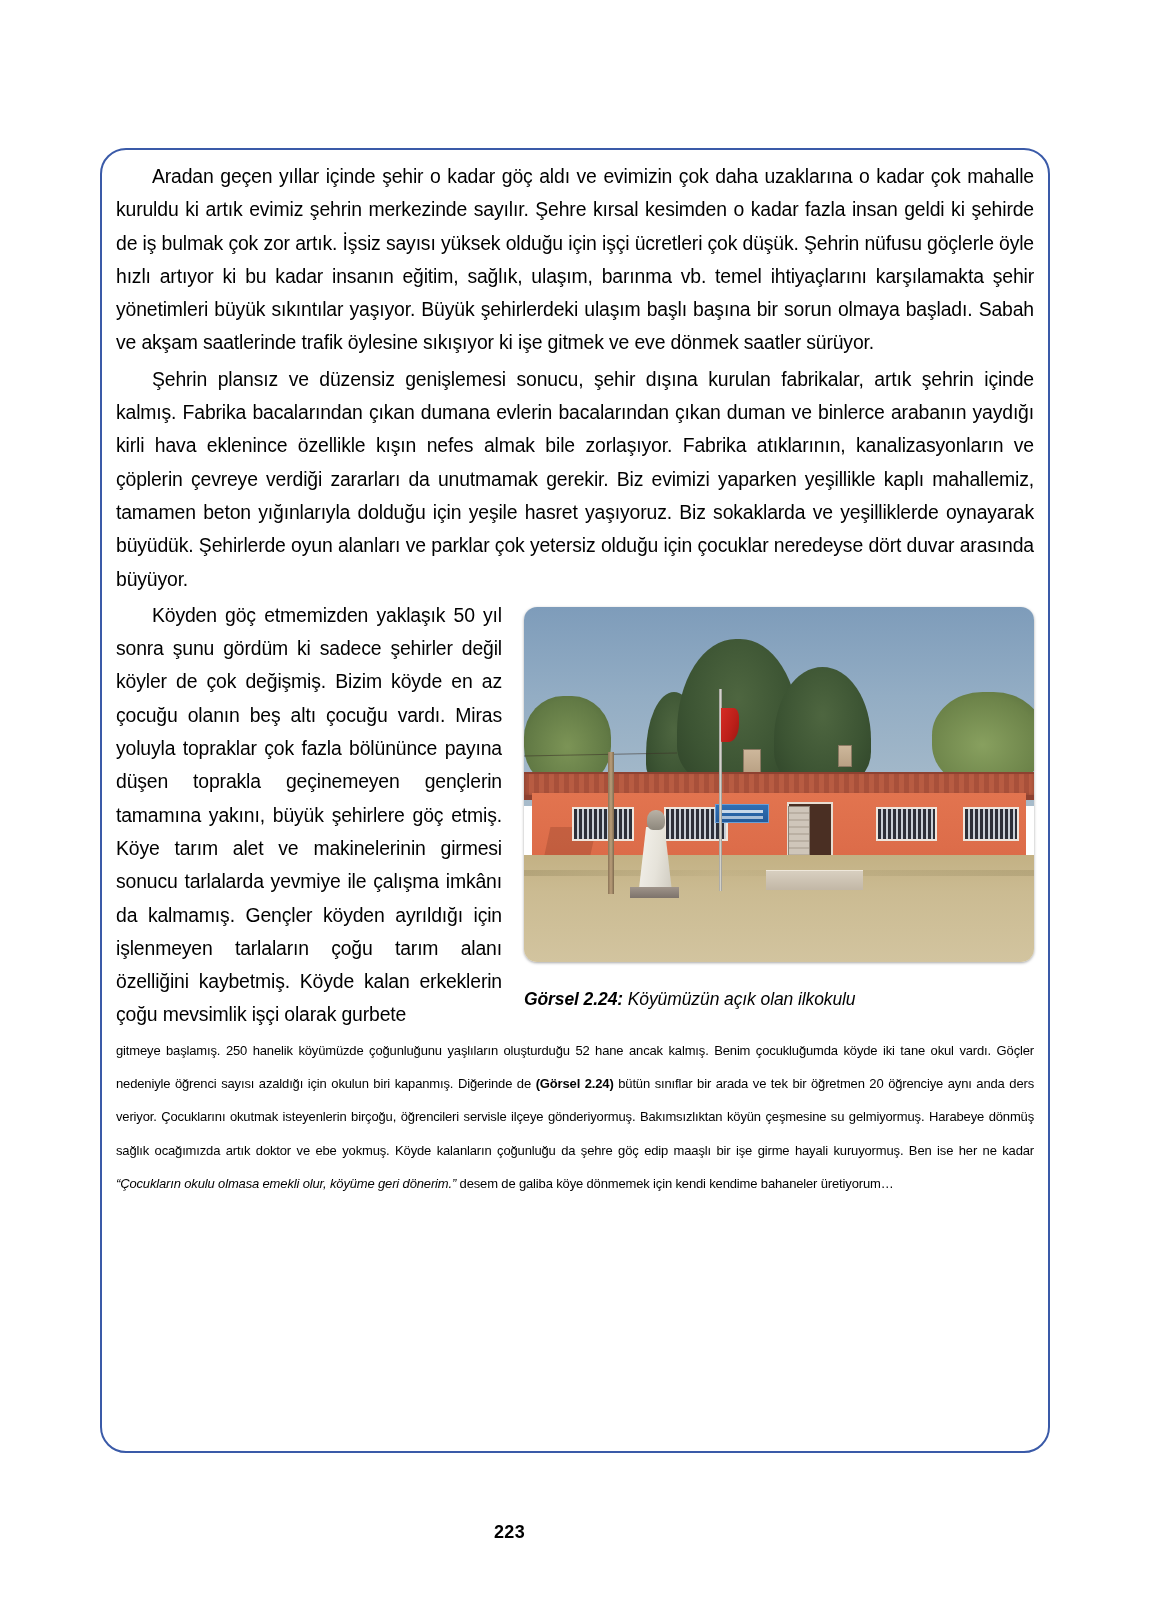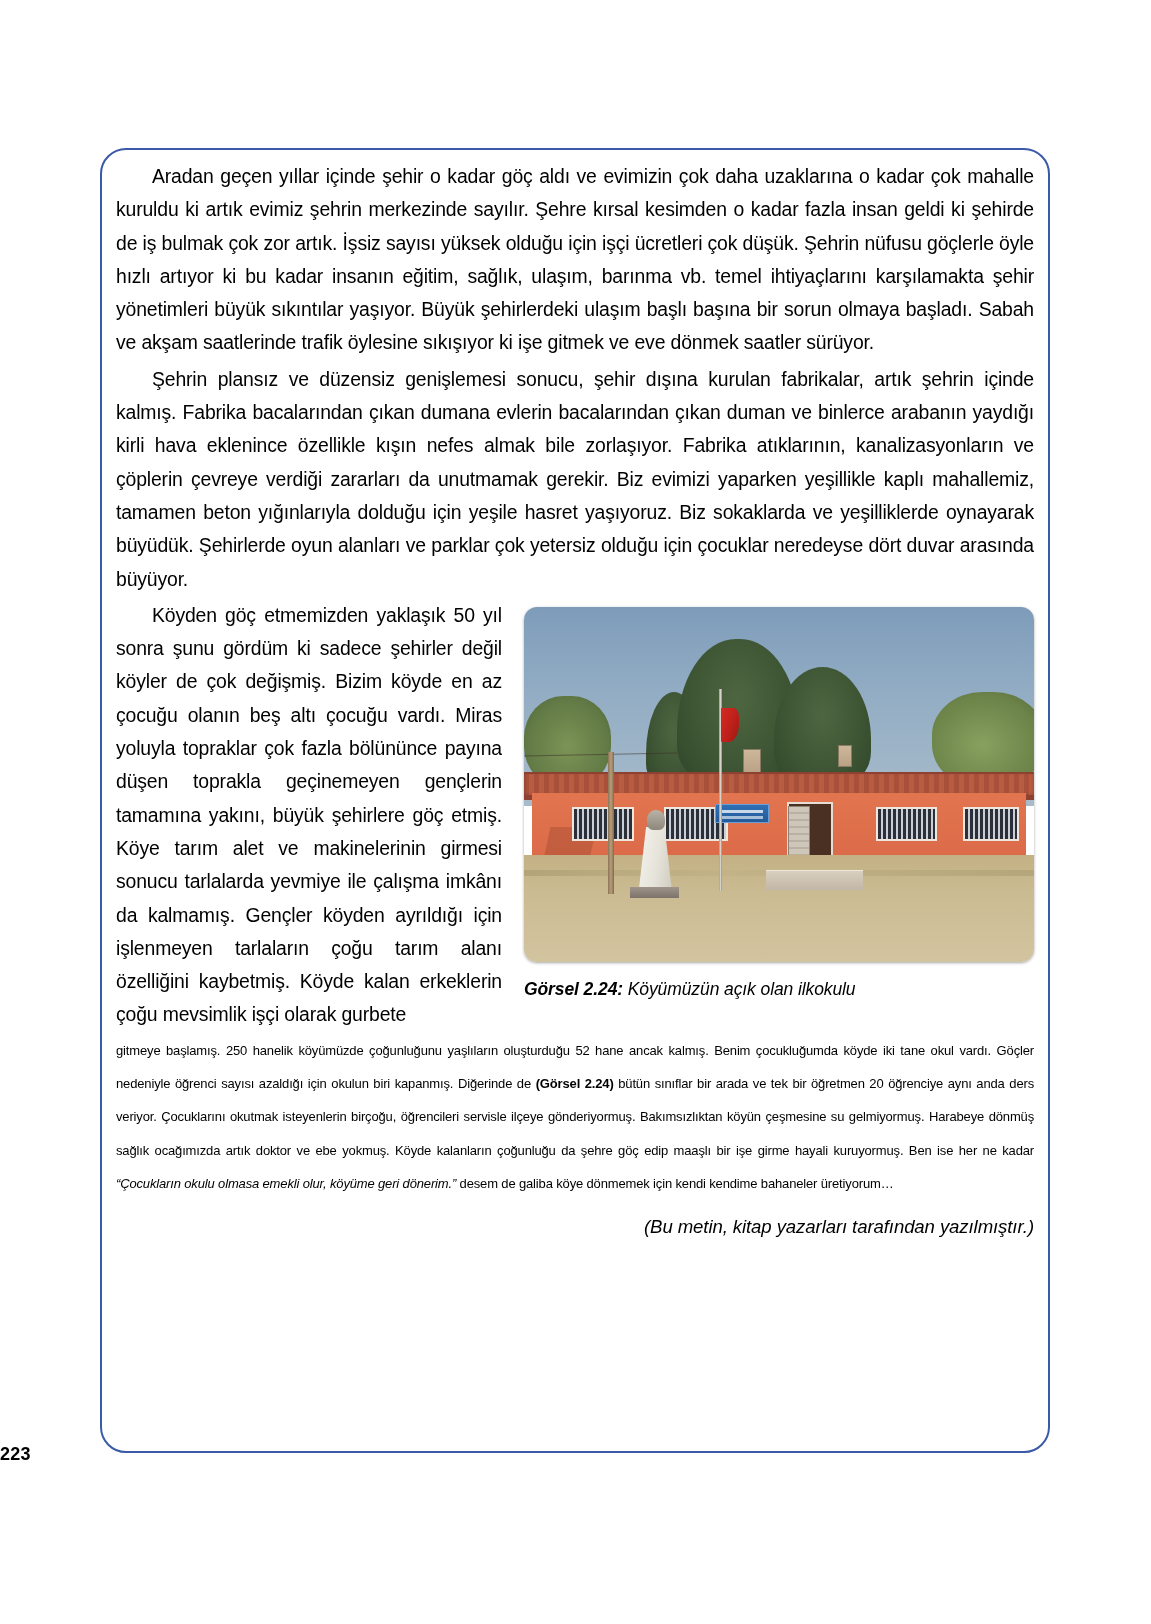--- a/index.html
+++ b/index.html
@@ -198,21 +198,21 @@
     border-radius: 48% 48% 35% 35%;
   }
   .shadow-wall {
     position: absolute; left: 4%; top: 62%; width: 9%; height: 17%;
     background: rgba(90,35,20,.20);
     transform: skewX(-12deg);
   }
 
   
   #caption {
-    margin-top: 16px;
+    margin-top: 26px;
     font-size: 17.5px;
     line-height: 22px;
     font-style: italic;
     letter-spacing: -0.1px;
   }
   #caption .cap-label {
     font-weight: bold;
     font-style: italic;
   }
 
@@ -242,23 +242,23 @@
     font-size: 18.6px;
     letter-spacing: -0.1px;
   }
 
   b.inline-bold { font-weight: bold; }
   i.inline-italic { font-style: italic; }
 
   
   #page-number {
     position: absolute;
-    left: 0; top: 1444px;
+    left: 0; top: 1522px;
     width: 1019px;
-    text-align: left;
+    text-align: center;
     font-size: 18px;
     font-weight: bold;
     letter-spacing: 0.3px;
   }
 </style>
 </head>
 <body>
 
 <div id="page-frame"></div>
 
@@ -304,17 +304,16 @@
       <div id="caption">
         <span class="cap-label">Görsel 2.24:</span><span> Köyümüzün açık olan ilkokulu</span>
       </div>
     </div>
 
     <p class="wrap-text indent">Köyden göç etmemizden yaklaşık 50 yıl sonra şunu gördüm ki sadece şehirler değil köyler de çok değişmiş. Bizim köyde en az çocuğu olanın beş altı çocuğu vardı. Miras yoluyla topraklar çok fazla bölününce payına düşen toprakla geçinemeyen gençlerin tamamına yakını, büyük şehirlere göç etmiş. Köye tarım alet ve makinelerinin girmesi sonucu tarlalarda yevmiye ile çalışma imkânı da kalmamış. Gençler köyden ayrıldığı için işlenmeyen tarlaların çoğu tarım alanı özelliğini kaybetmiş. Köyde kalan erkeklerin çoğu mevsimlik işçi olarak gurbete </p>
   </div>
 
   <p id="closing-para"><span>gitmeye başlamış. 250 hanelik köyümüzde çoğunluğunu yaşlıların oluşturduğu 52 hane ancak kalmış. Benim çocukluğumda köyde iki tane okul vardı. Göçler nedeniyle öğrenci sayısı azaldığı için okulun biri kapanmış. Diğerinde de </span><b class="inline-bold">(Görsel 2.24)</b><span> bütün sınıflar bir arada ve tek bir öğretmen 20 öğrenciye aynı anda ders veriyor. Çocuklarını okutmak isteyenlerin birçoğu, öğrencileri servisle ilçeye gönderiyormuş. Bakımsızlıktan köyün çeşmesine su gelmiyormuş. Harabeye dönmüş sağlık ocağımızda artık doktor ve ebe yokmuş. Köyde kalanların çoğunluğu da şehre göç edip maaşlı bir işe girme hayali kuruyormuş. Ben ise her ne kadar </span><i class="inline-italic">“Çocukların okulu olmasa emekli olur, köyüme geri dönerim.”</i><span> desem de galiba köye dönmemek için kendi kendime bahaneler üretiyorum…</span></p>
 
-  <p class="src-note">(Bu metin, kitap yazarları tarafından yazılmıştır.)</p>
 
 </div>
 
 <div id="page-number">223</div>
 
 </body></html>

